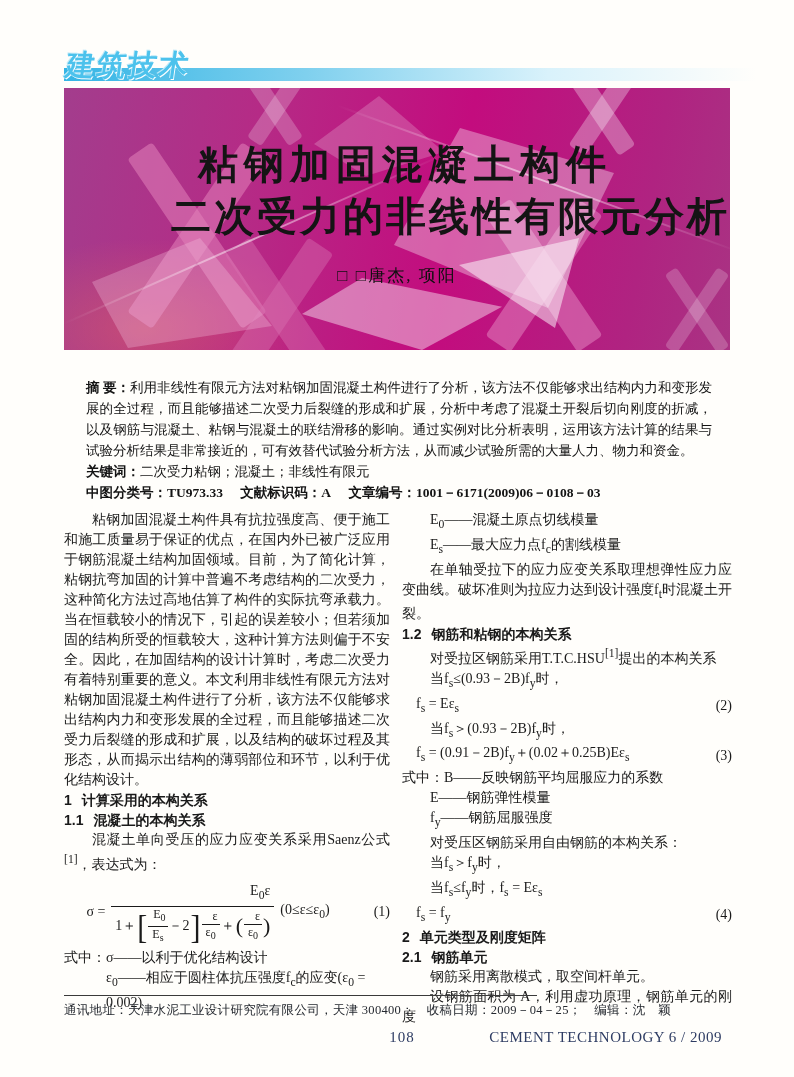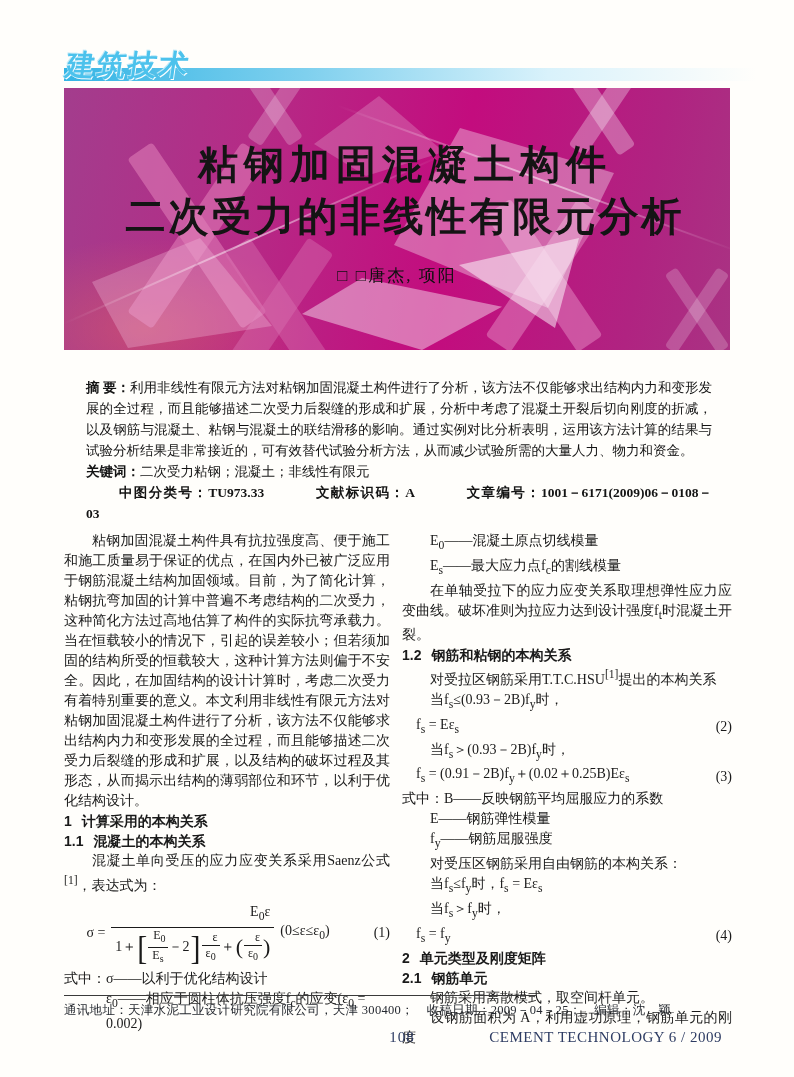--- a/index.html
+++ b/index.html
@@ -38,32 +38,32 @@
   }
   .deco-x .b1 { transform:translateX(-50%) rotate(34deg); }
   .deco-x .b2 { transform:translateX(-50%) rotate(-34deg); }
   .ray { height:2px; background:linear-gradient(90deg, rgba(255,255,255,0), rgba(255,255,255,0.55), rgba(255,255,255,0)); }
   .banner-text { position:relative; z-index:5; text-align:center; padding-top:50px; }
   .title-line {
     font-family:"Liberation Sans","DejaVu Sans",sans-serif;
     font-weight:900; font-size:40px; line-height:52px; color:#141414;
     letter-spacing:6px; white-space:nowrap;padding-left:16px;
   }
-  .title-line.l2 { letter-spacing:3px; }
+  .title-line.l2 { letter-spacing:3px;text-align:right; }
   .authors { margin-top:22px; font-size:17px; color:#101010; letter-spacing:2px; }
 
   
   .abstract-block {
     margin:27px 82px 0 86px; font-size:13.5px; line-height:21px;
     text-align:justify; color:#141414;
   }
   .abstract-p { text-indent:0; }
   .lbl { font-weight:bold; }
   .clc-line { font-weight:bold; }
-  .clc-line .seg { margin-right:14px;margin-left:33px; }
+  .clc-line .seg { margin-right:14px; }
 
   
   .columns { display:flex; gap:12px; margin:7px 54px 0 64px; font-size:14px; line-height:20px; }
   .col { width:330px; }
   .col-left { width:326px; }
   p.body { text-indent:2em; text-align:justify; }
   .hd {
     font-family:"Liberation Sans","DejaVu Sans",sans-serif;
     font-weight:bold; font-size:14px;
   }
@@ -225,22 +225,22 @@
       </div>
       <div class="indent2">当f<sub>s</sub>＞(0.93－2B)f<sub>y</sub>时，</div>
       <div class="eq-row">
         <span class="eq-body">f<sub>s</sub> = (0.91－2B)f<sub>y</sub>＋(0.02＋0.25B)Eε<sub>s</sub></span>
         <span class="eq-no">(3)</span>
       </div>
       <div>式中：B——反映钢筋平均屈服应力的系数</div>
       <div class="indent2">E——钢筋弹性模量</div>
       <div class="indent2">f<sub>y</sub>——钢筋屈服强度</div>
       <p class="body">对受压区钢筋采用自由钢筋的本构关系：</p>
+      <div class="indent2">当f<sub>s</sub>＞f<sub>y</sub>时，</div>
       <div class="indent2">当f<sub>s</sub>≤f<sub>y</sub>时，f<sub>s</sub> = Eε<sub>s</sub></div>
-      <div class="indent2">当f<sub>s</sub>＞f<sub>y</sub>时，</div>
       <div class="eq-row">
         <span class="eq-body">f<sub>s</sub> = f<sub>y</sub></span>
         <span class="eq-no">(4)</span>
       </div>
       <div class="hd">
         <span class="no">2</span><span>单元类型及刚度矩阵</span>
       </div>
       <div class="hd">
         <span class="no">2.1</span><span>钢筋单元</span>
       </div>

